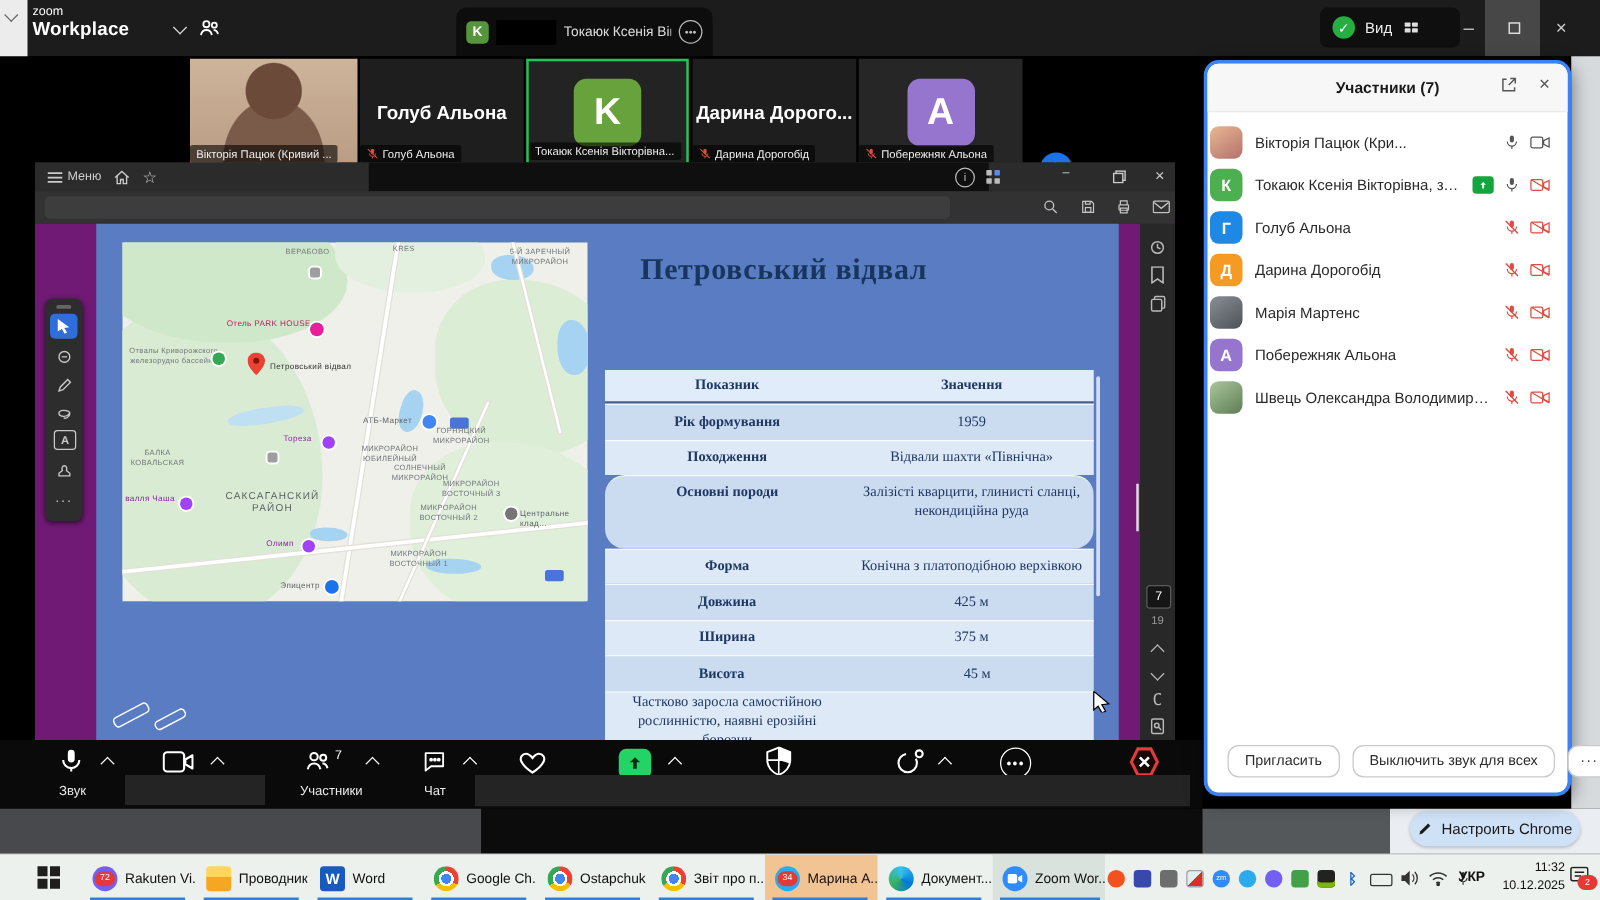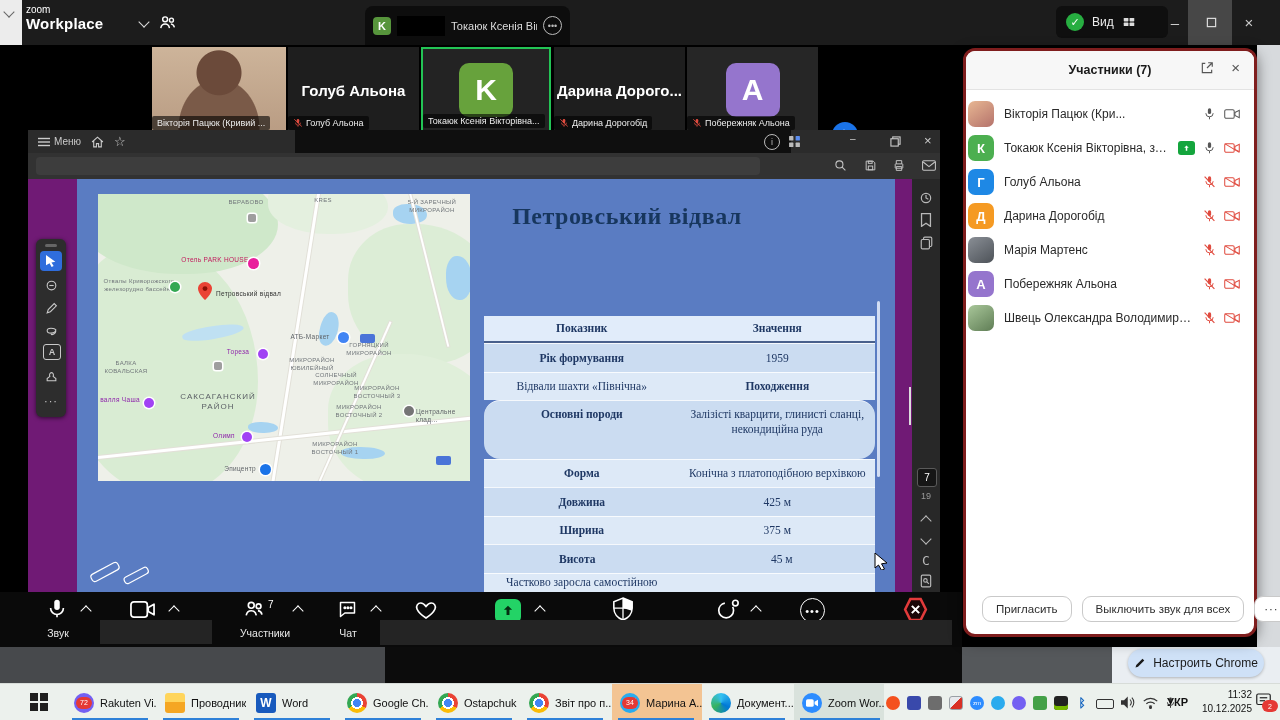--- a/index.html
+++ b/index.html
@@ -55,21 +55,21 @@
   .mp{position:absolute;border-radius:40% 55% 45% 50%;}
   .road{position:absolute;background:#fff;box-shadow:0 0 0 1px #e2e0d8;}
   .ml{position:absolute;font-size:6px;color:#70757a;letter-spacing:.3px;text-align:center;line-height:1.25;}
   .ml.poi{color:#5f6368;font-size:6.5px;text-transform:none;}
   .ml.pink{color:#c2185b;}
   .ml.purp{color:#8e24aa;}
   .ml.big{font-size:8px;color:#5c6066;letter-spacing:1px;}
   .mk{position:absolute;border-radius:50%;box-shadow:0 0 0 1.5px #fff;}
   .roadshield{position:absolute;width:15px;height:9px;background:#4a74d8;border-radius:2px;}
   
-  .ptable{left:407px;top:117px;width:391px;position:absolute;font-family:"Liberation Serif",serif;color:#1f3864;font-size:11.5px;margin-top:20px;}
+  .ptable{left:407px;top:117px;width:391px;position:absolute;font-family:"Liberation Serif",serif;color:#1f3864;font-size:11.5px;}
   .trow{display:flex;box-sizing:border-box;border-top:1px solid rgba(255,255,255,.8);}
   .trow:first-child{border-top:none;}
   .tc{width:50%;display:flex;align-items:center;justify-content:center;text-align:center;padding:2px 8px;box-sizing:border-box;line-height:1.3;}
   .tc.h,.tc.k{font-weight:bold;}
   .thead{background:#e1ecfa;border-bottom:2px solid #49608c;}
   .rA{background:#cbdcf1;}
   .rB{background:#dde9f7;}
   .tsb{left:800px;top:122px;width:3px;height:176px;background:#e7eefb;opacity:.85;position:absolute;border-radius:2px;}
   
   .sb{position:absolute;pointer-events:none;}
@@ -85,21 +85,21 @@
   .scrollthumb{position:absolute;left:-3px;top:208px;width:2px;height:38px;background:#ddd;}
   
   .cbar{left:0;top:592px;width:962px;height:55px;background:#0a0a0a;}
   .clabel{position:absolute;color:#e8e8e8;font-size:10.5px;text-align:center;}
   .credact{position:absolute;background:#242424;}
   .cchev{position:absolute;width:7px;height:7px;border-left:1.6px solid #fff;border-top:1.6px solid #fff;transform:rotate(45deg);}
   .ccount{position:absolute;color:#fff;font-size:10px;}
   .sharebox{position:absolute;width:26px;height:24px;border-radius:6px;background:#23d366;display:flex;align-items:center;justify-content:center;}
   .morec{position:absolute;width:23px;height:23px;border:1.5px solid #fff;border-radius:50%;color:#fff;font-size:11px;display:flex;align-items:center;justify-content:center;letter-spacing:1px;}
   
-  .panel{left:963px;top:48px;width:294px;height:589px;background:#fff;border:3px solid #7f1d1d;border-radius:12px;box-sizing:border-box;box-shadow:0 4px 14px rgba(0,0,0,.5);}
+  .panel{left:963px;top:48px;width:294px;height:589px;background:#fff;border:3px solid #3b82f6;border-radius:12px;box-sizing:border-box;box-shadow:0 4px 14px rgba(0,0,0,.5);}
   .phead{position:absolute;left:0;top:0;right:0;height:38px;background:#f7f7f7;border-radius:9px 9px 0 0;border-bottom:1px solid #e3e3e3;display:flex;align-items:center;justify-content:center;}
   .phead .pt{font-size:12.5px;font-weight:bold;color:#1a1a1a;}
   .phico{position:absolute;top:10px;color:#555;}
   .prow{position:absolute;left:0;width:100%;height:34px;display:flex;align-items:center;padding:0 14px 0 2px;box-sizing:border-box;gap:10px;}
   .pav{width:26px;height:26px;border-radius:7px;color:#fff;font-size:13px;font-weight:bold;display:flex;align-items:center;justify-content:center;flex:0 0 auto;}
   .pname{font-size:12px;color:#2a2a2a;white-space:nowrap;overflow:hidden;text-overflow:ellipsis;flex:1;}
   .picons{display:flex;align-items:center;gap:8px;flex:0 0 auto;}
   .sharebadge{width:17px;height:14px;border-radius:3px;background:#14a53d;display:flex;align-items:center;justify-content:center;}
   .pfoot{position:absolute;left:0;bottom:12px;width:100%;display:flex;align-items:center;gap:10px;padding:0 16px;box-sizing:border-box;}
   .pbtn{border:1px solid #c9c9c9;border-radius:9px;background:#fff;color:#2e2e2e;font-size:11.5px;padding:6px 13px;white-space:nowrap;}
@@ -432,22 +432,22 @@
         <div class="ptable">
           <div class="trow thead" style="height:27px;">
             <span class="tc h">Показник</span>
             <span class="tc h">Значення</span>
           </div>
           <div class="trow rA" style="height:29px;">
             <span class="tc k">Рік формування</span>
             <span class="tc">1959</span>
           </div>
           <div class="trow rB" style="height:28px;">
+            <span class="tc k">Походження</span>
             <span class="tc">Відвали шахти «Північна»</span>
-            <span class="tc k">Походження</span>
           </div>
           <div class="trow rA" style="height:59px;align-items:flex-start;border-radius:16px;">
             <span class="tc k" style="align-items:flex-start;padding-top:6px;">Основні породи</span>
             <span class="tc" style="align-items:flex-start;padding-top:6px;">Залізісті кварцити, глинисті сланці, некондиційна руда</span>
           </div>
           <div class="trow rB" style="height:28px;">
             <span class="tc k">Форма</span>
             <span class="tc">Конічна з платоподібною верхівкою</span>
           </div>
           <div class="trow rA" style="height:29px;">

